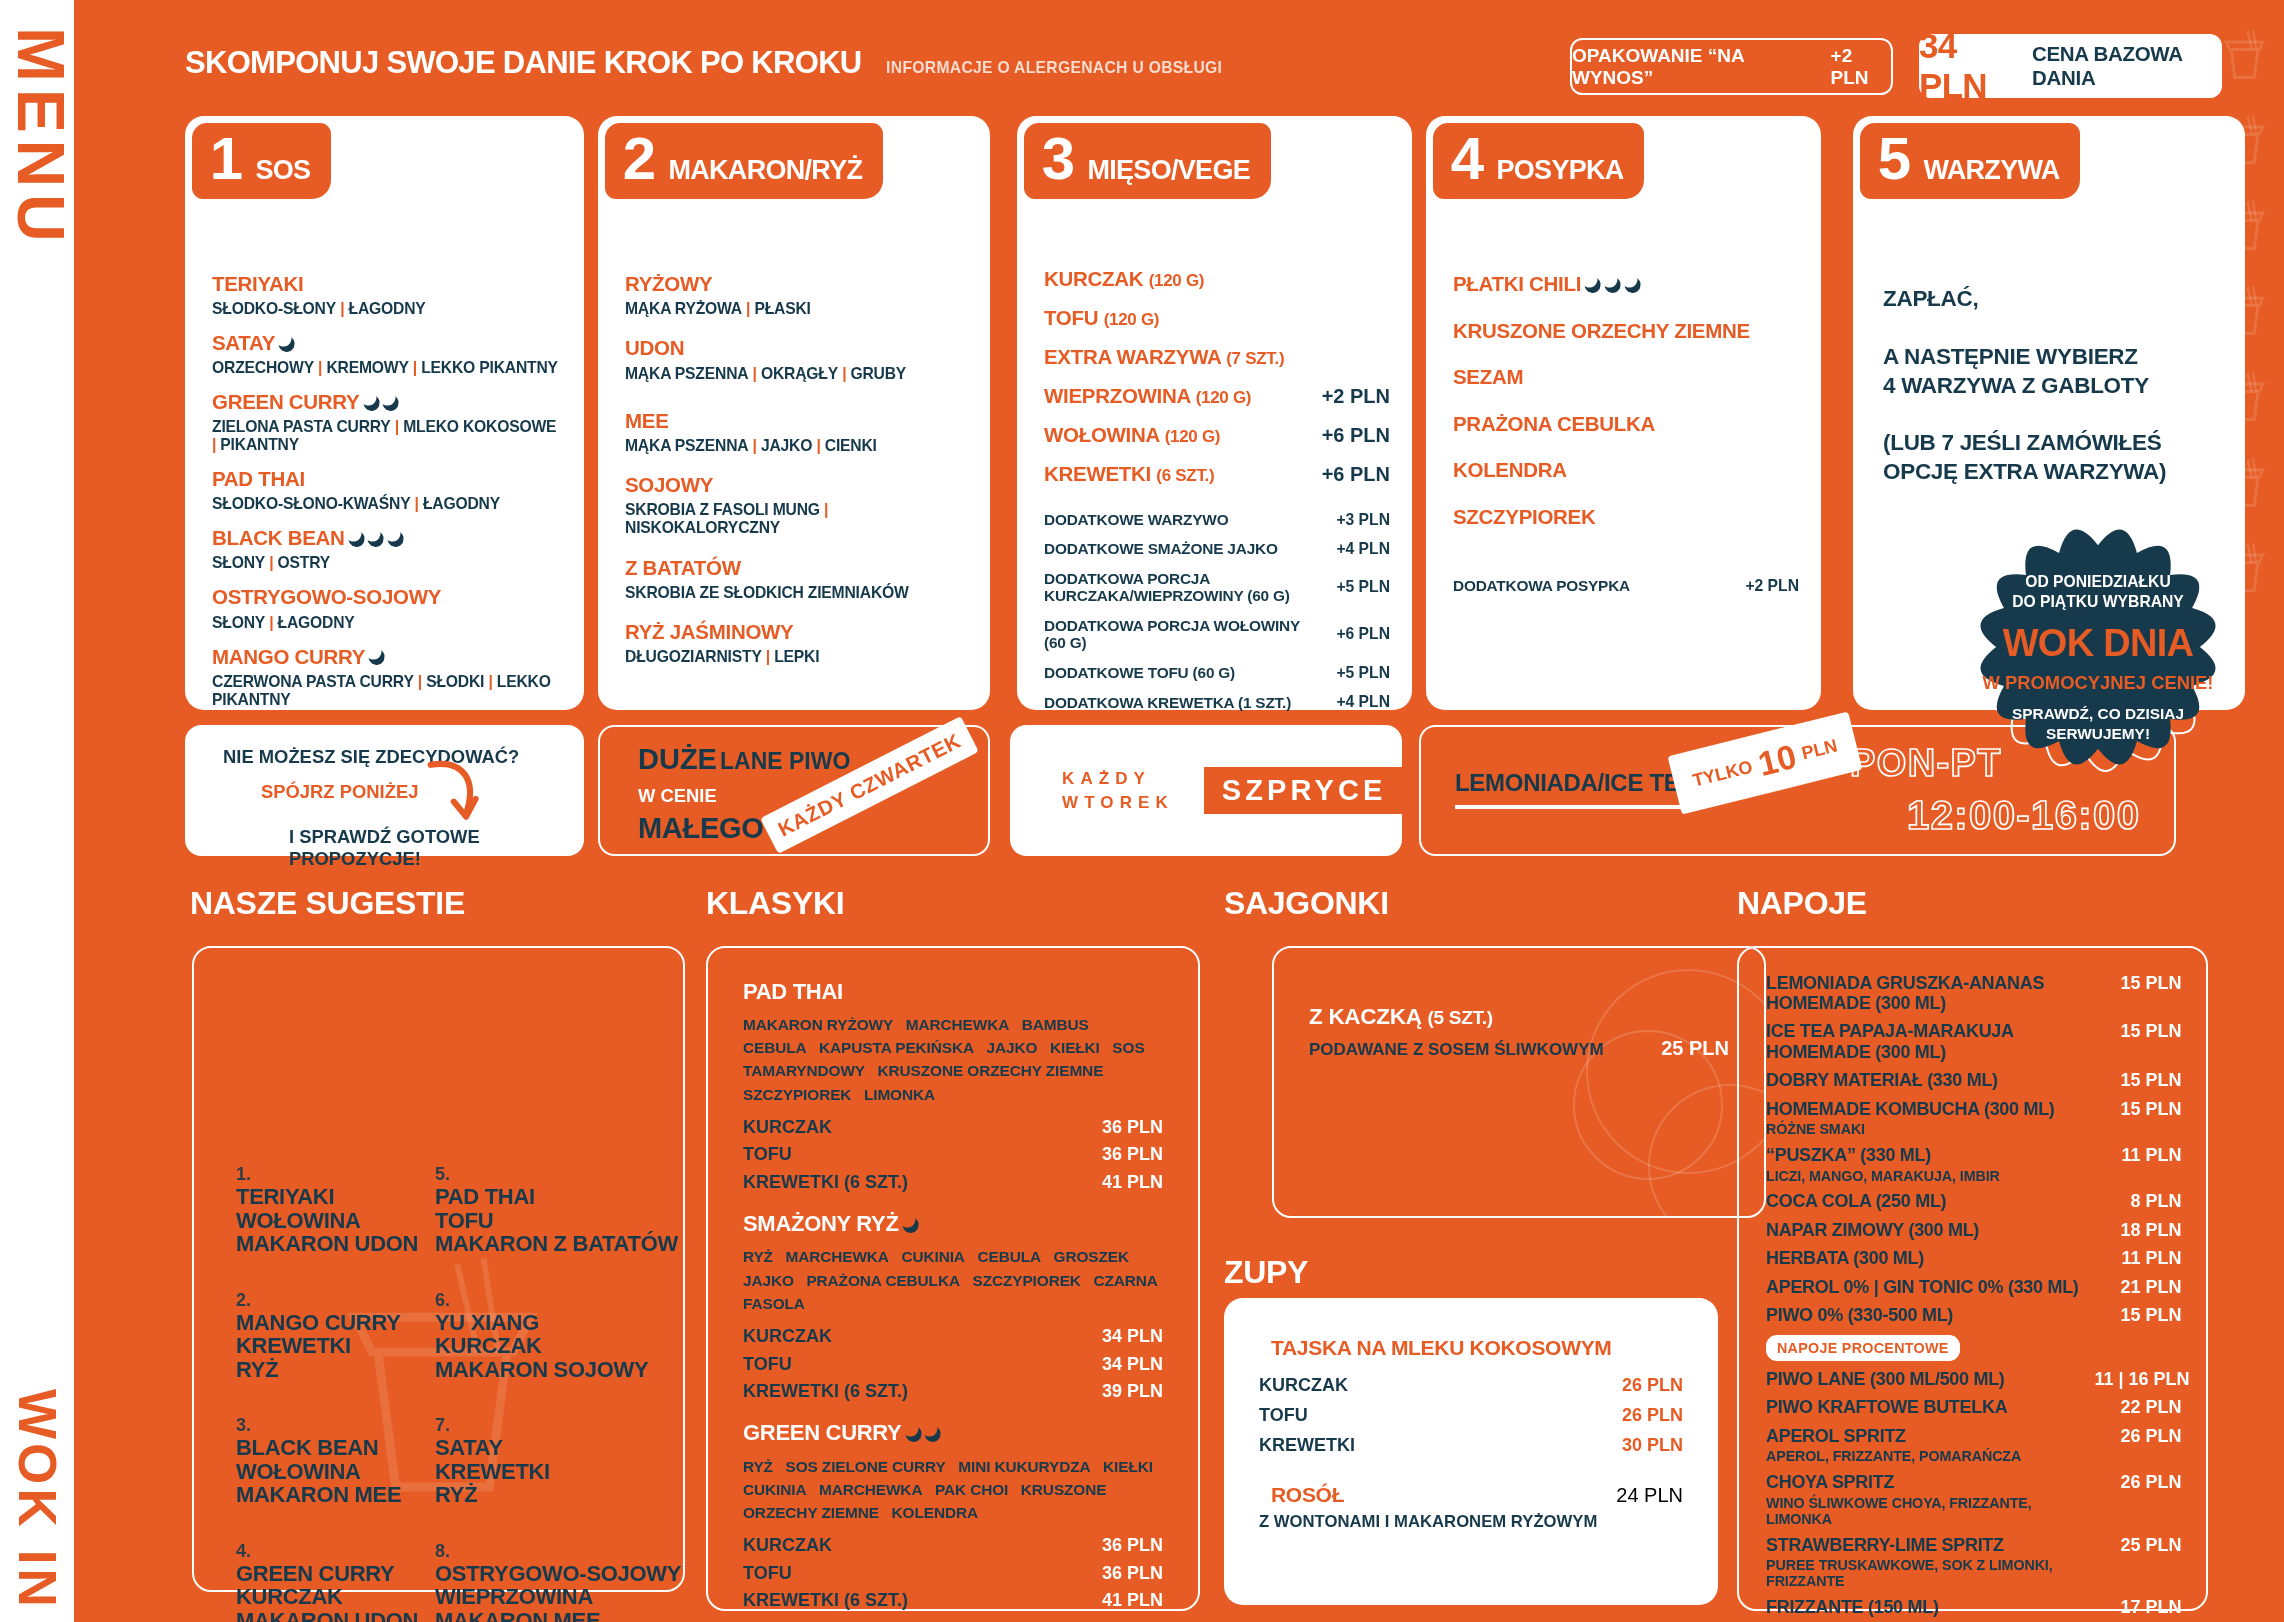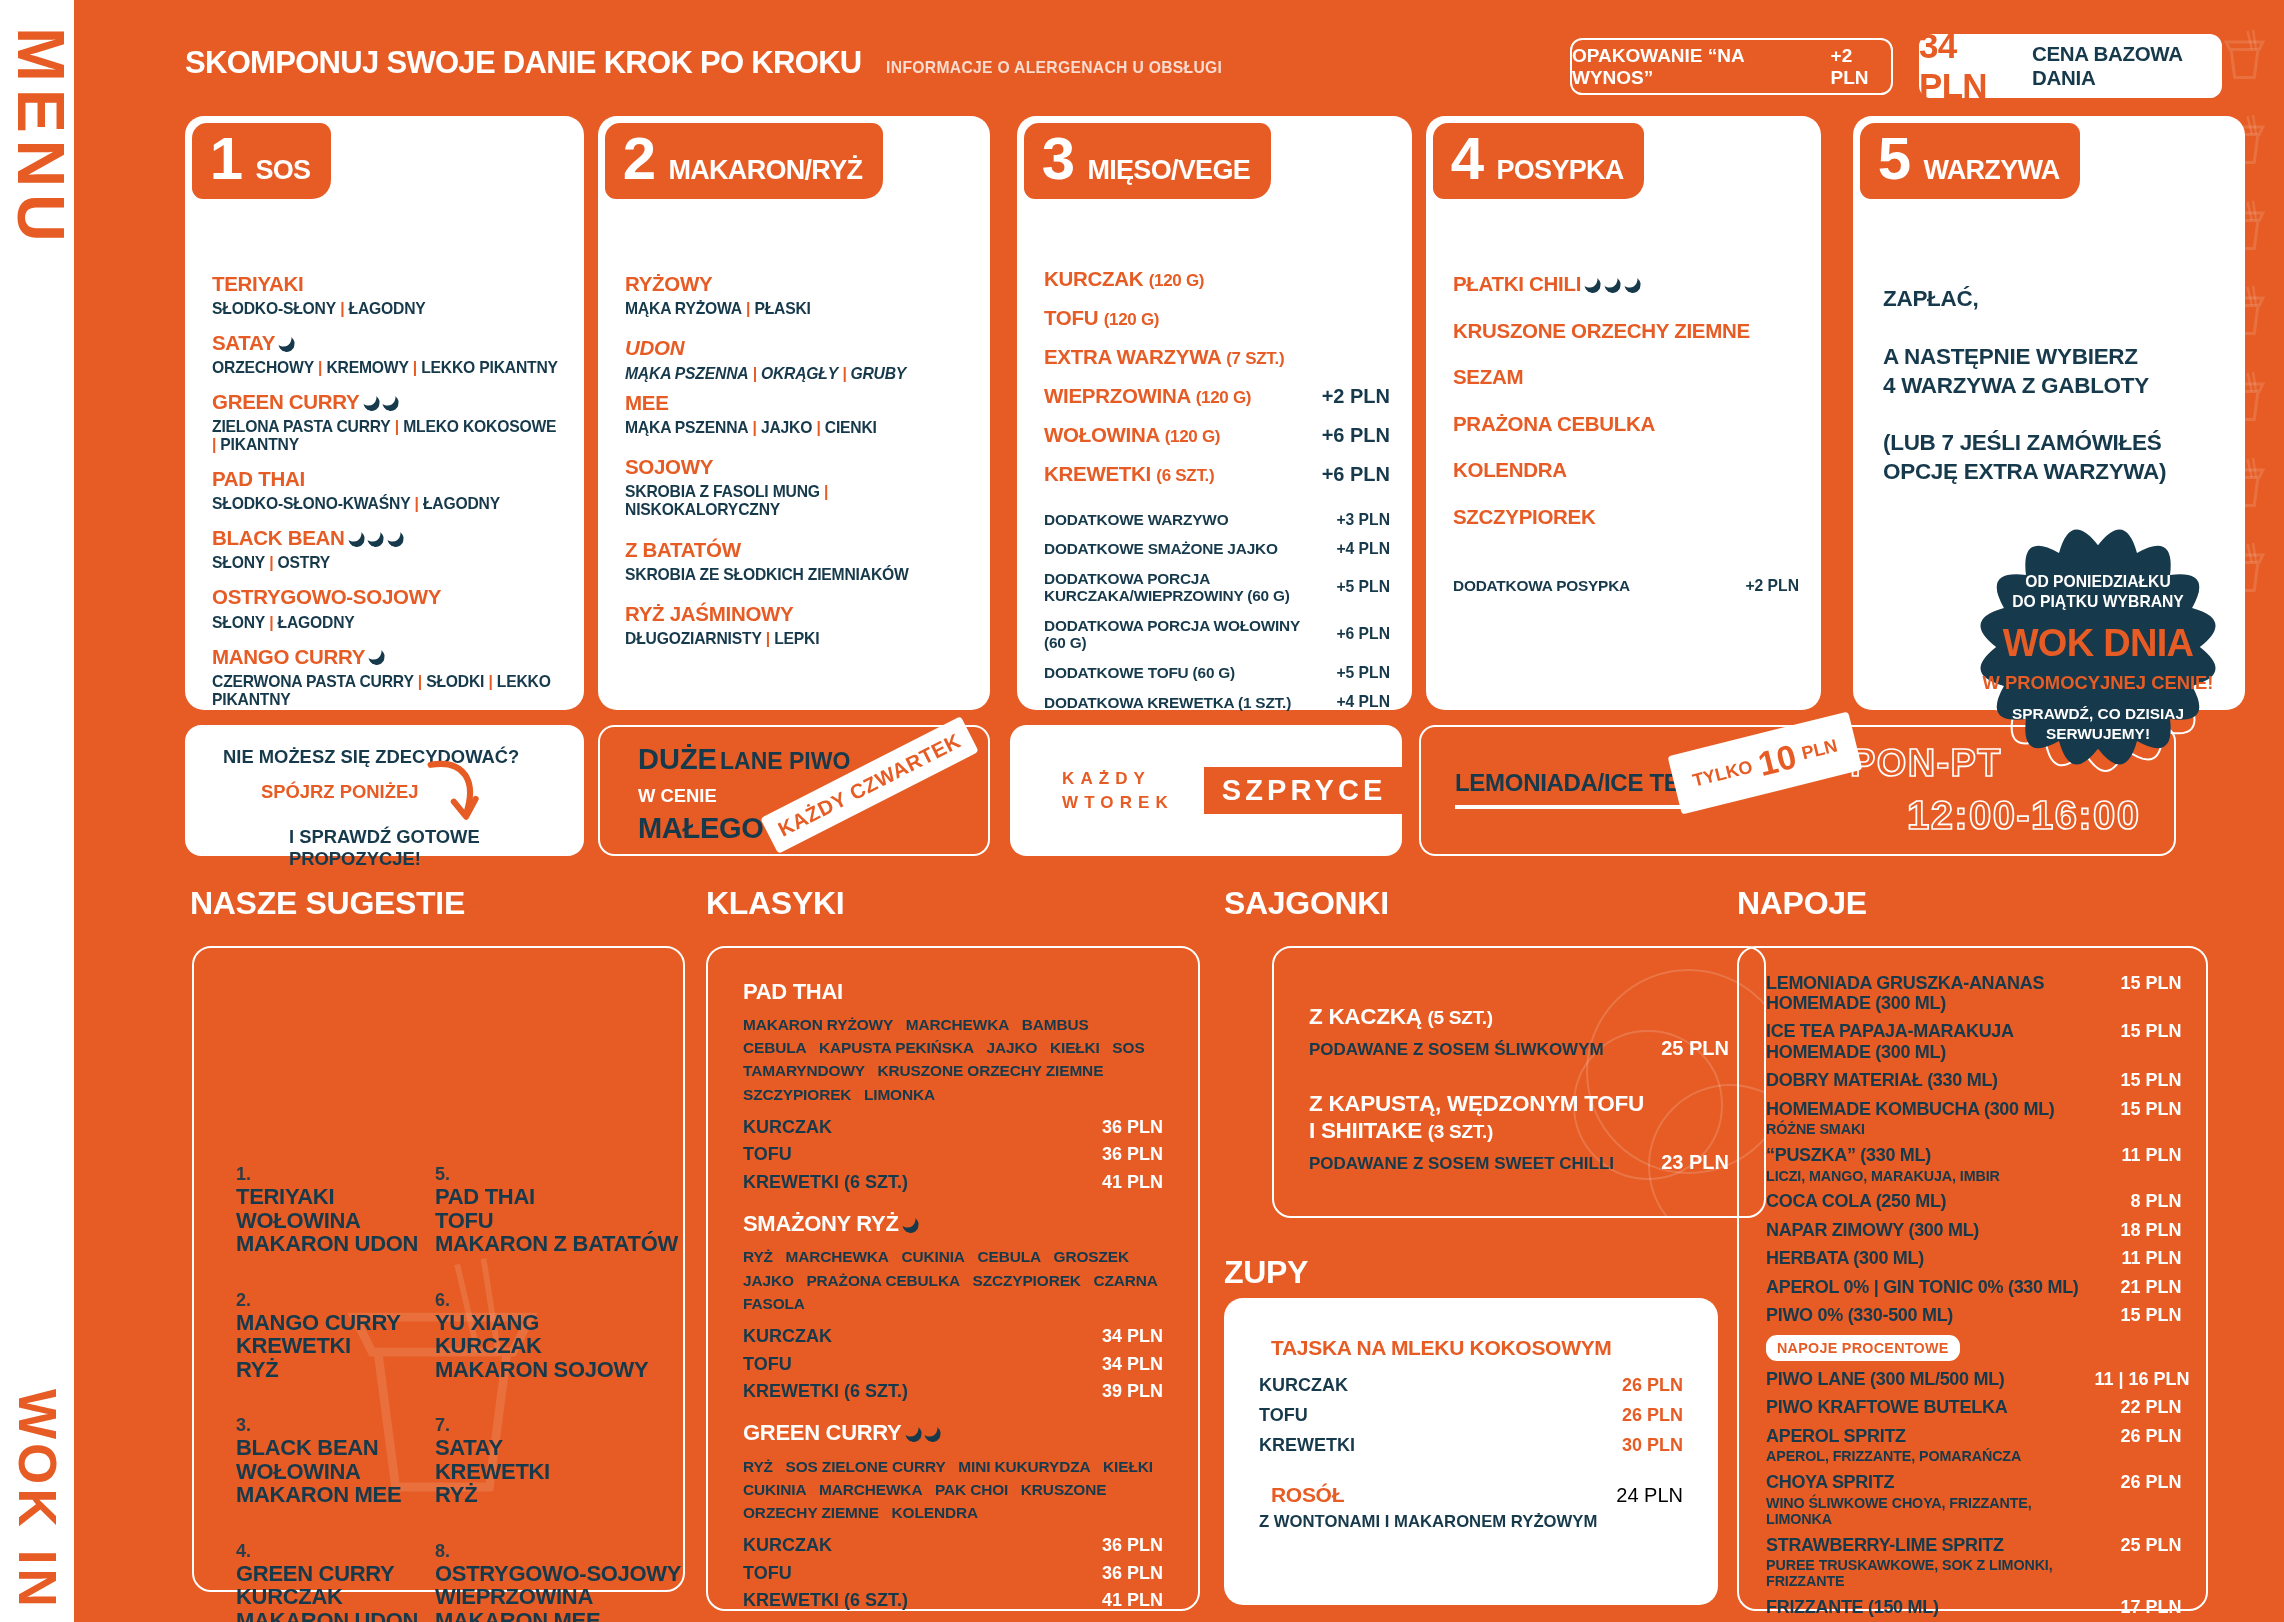--- a/index.html
+++ b/index.html
@@ -242,21 +242,21 @@
 <div class="card" style="left:598px;width:392px;">
   <div class="tab">
     <span class="num">2</span>
     <span class="ttl">MAKARON/RYŻ</span>
   </div>
   <div class="clist">
     <div class="mi" style="margin-bottom:18.4px;">
         <div class="nm"><span>RYŻOWY</span></div>
         <div class="ds">MĄKA RYŻOWA<span class="pipe"> | </span>PŁASKI</div>
       </div>
-    <div class="mi" style="margin-bottom:8px;font-style:italic;">
+    <div class="mi" style="margin-bottom:26px;">
         <div class="nm"><span>UDON</span></div>
         <div class="ds">MĄKA PSZENNA<span class="pipe"> | </span>OKRĄGŁY<span class="pipe"> | </span>GRUBY</div>
       </div>
     <div class="mi" style="margin-bottom:18.4px;">
         <div class="nm"><span>MEE</span></div>
         <div class="ds">MĄKA PSZENNA<span class="pipe"> | </span>JAJKO<span class="pipe"> | </span>CIENKI</div>
       </div>
     <div class="mi" style="margin-bottom:18.4px;">
         <div class="nm"><span>SOJOWY</span></div>
         <div class="ds">SKROBIA Z FASOLI MUNG<span class="pipe"> | </span>NISKOKALORYCZNY</div>
@@ -549,27 +549,20 @@
   <div class="wm-circle" style="right:-27px;top:20.5px;width:205px;height:205px;"></div>
   <div class="wm-circle" style="right:41px;top:82px;width:150px;height:150px;"></div>
   <div class="wm-circle" style="right:-48px;top:136px;width:164px;height:164px;"></div>
   <div class="saj-item" style="margin-top:18px;">
     <div class="sn"><span>Z KACZKĄ</span> <span class="size">(5 SZT.)</span></div>
     <div class="srow">
         <span class="sd">PODAWANE Z SOSEM ŚLIWKOWYM</span>
         <span class="sp">25 PLN</span>
       </div>
   </div>
-  <div class="saj-item">
-    <div class="sn"><span>Z KAPUSTĄ, WĘDZONYM TOFU</span><br><span>I SHIITAKE</span> <span class="size">(3 SZT.)</span></div>
-    <div class="srow">
-        <span class="sd">PODAWANE Z SOSEM SWEET CHILLI</span>
-        <span class="sp">23 PLN</span>
-      </div>
-  </div>
 </div>
 
 <div class="sec-h zupy-h">ZUPY</div>
 <div class="wbox zupy-box">
   <div class="zn">TAJSKA NA MLEKU KOKOSOWYM</div>
   <div class="zrows">
     <div class="zrow">
         <span class="zvn">KURCZAK</span>
         <span class="zvp">26 PLN</span>
       </div>

